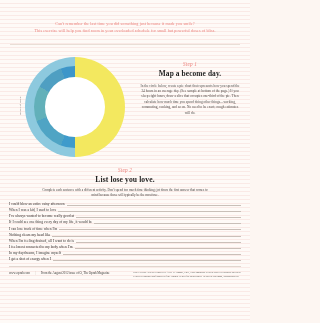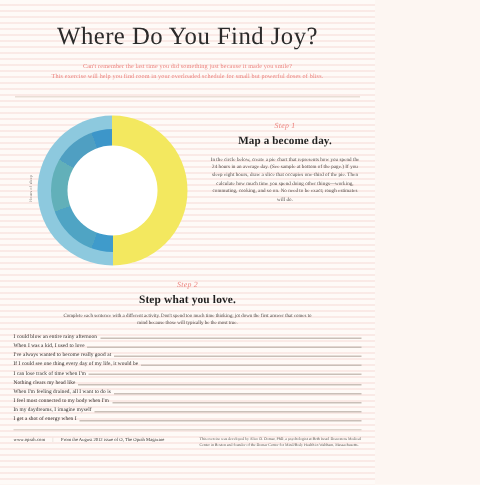--- a/index.html
+++ b/index.html
@@ -197,21 +197,20 @@
     color:#5b5651;
     text-align:left;
   }
 </style>
 </head>
 <body>
 
 <div class="page">
 
   <div class="header">
-    <div class="title">Where Do You Find Joy?</div>
     <div class="subtitle">
       <div>Can't remember the last time you did something just because it made you smile?</div>
       <div>This exercise will help you find room in your overloaded schedule for small but powerful doses of bliss.</div>
     </div>
   </div>
 
   <div class="rule"></div>
 
   <div class="step1">
 
@@ -251,21 +250,21 @@
     <div class="step1text">
       <div class="steplabel">Step 1</div>
       <div class="stephead">Map a become day.</div>
       <div class="stepbody">In the circle below, create a pie chart that represents how you spend the 24 hours in an average day. (See sample at bottom of the page.) If you sleep eight hours, draw a slice that occupies one-third of the pie. Then calculate how much time you spend doing other things—working, commuting, cooking, and so on. No need to be exact; rough estimates will do.</div>
     </div>
 
   </div>
 
   <div class="step2">
     <div class="steplabel">Step 2</div>
-    <div class="stephead">Step what you love.</div>
+    <div class="stephead">List lose you love.</div>
     <div class="step2body">Complete each sentence with a different activity. Don't spend too much time thinking; jot down the first answer that comes to mind because those will typically be the most true.</div>
   </div>
 
   <div class="lines" id="prompts">
       <div class="lrow">
         <div class="lbl">I could blow an entire rainy afternoon</div>
         <div class="dash"></div>
       </div>
       <div class="lrow">
         <div class="lbl">When I was a kid, I used to love</div>

